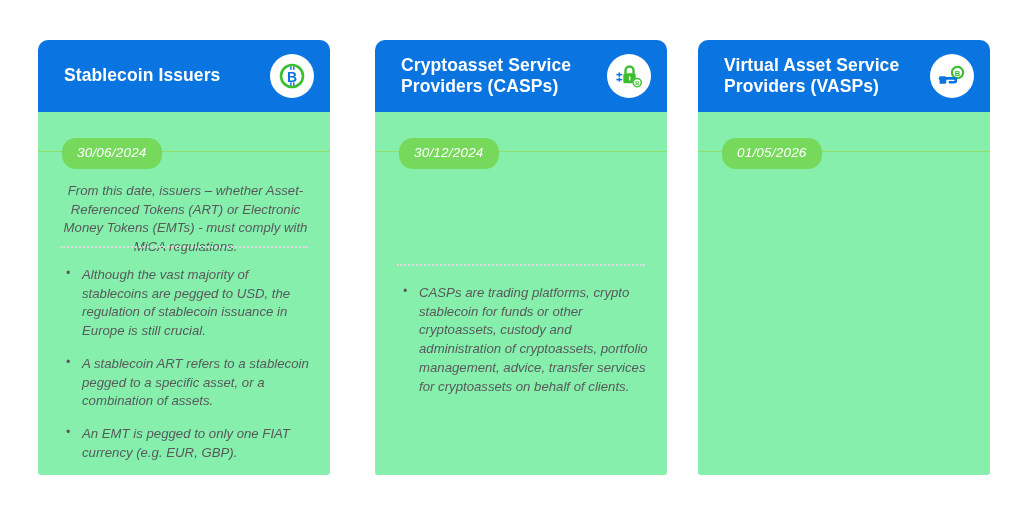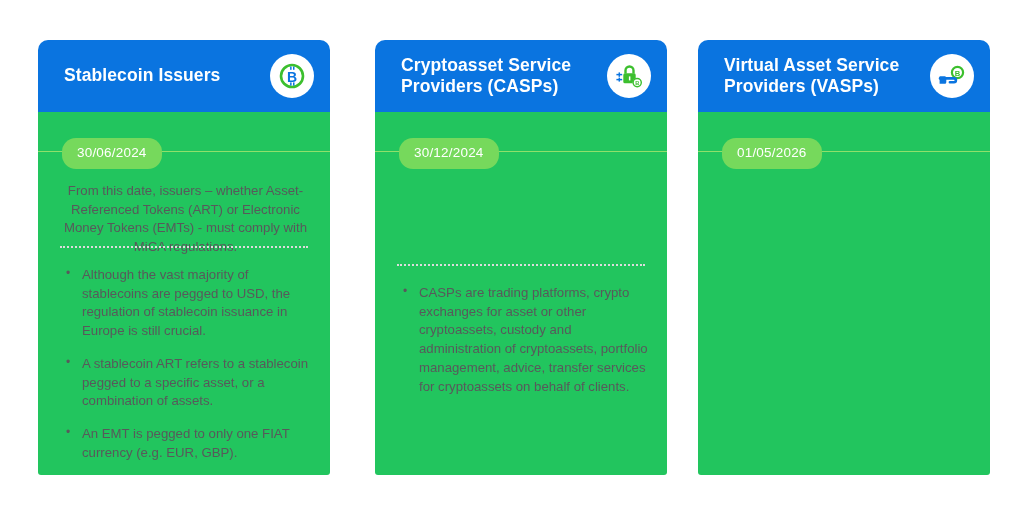--- a/index.html
+++ b/index.html
@@ -62,22 +62,23 @@
     align-items: center;
     justify-content: center;
     margin-right: 4px;
   }
   .icon-badge svg { display: block; }
 
   
   .card-body {
     position: relative;
     height: 363px;
-    background: #22c55e;
+    background: #86efac;
     border-radius: 0 0 3px 3px;
+    font-style: italic;
   }
 
   .date-rule {
     position: absolute;
     top: 39px;
     left: 0;
     right: 0;
     height: 1px;
     background: #8fe06a;
   }
@@ -194,21 +195,21 @@
           <circle cx="24.2" cy="21.6" r="4.1" fill="none" stroke="#3cbf2e" stroke-width="1.4"></circle>
           <text x="24.2" y="24.2" text-anchor="middle" font-family="Liberation Sans, sans-serif" font-size="5.6" font-weight="bold" fill="#3cbf2e">B</text>
         </svg>
       </div>
     </div>
     <div class="card-body">
       <div class="date-rule"></div>
       <div class="date-pill">30/12/2024</div>
       <div class="dotted dotted-2"></div>
       <ul class="bullets b2">
-        <li>CASPs are trading platforms, crypto exchanges for asset or other cryptoassets, custody and administration of cryptoassets, portfolio management, advice, transfer services for cryptoassets on behalf of clients.</li>
+        <li>CASPs are trading platforms, crypto stablecoin for funds or other cryptoassets, custody and administration of cryptoassets, portfolio management, advice, transfer services for cryptoassets on behalf of clients.</li>
       </ul>
     </div>
   </div>
 
   <div class="card card-3">
     <div class="card-header">
       <div class="card-title">Virtual Asset Service
 Providers (VASPs)</div>
       <div class="icon-badge">
         <svg width="32" height="30" viewBox="0 0 32 30">

